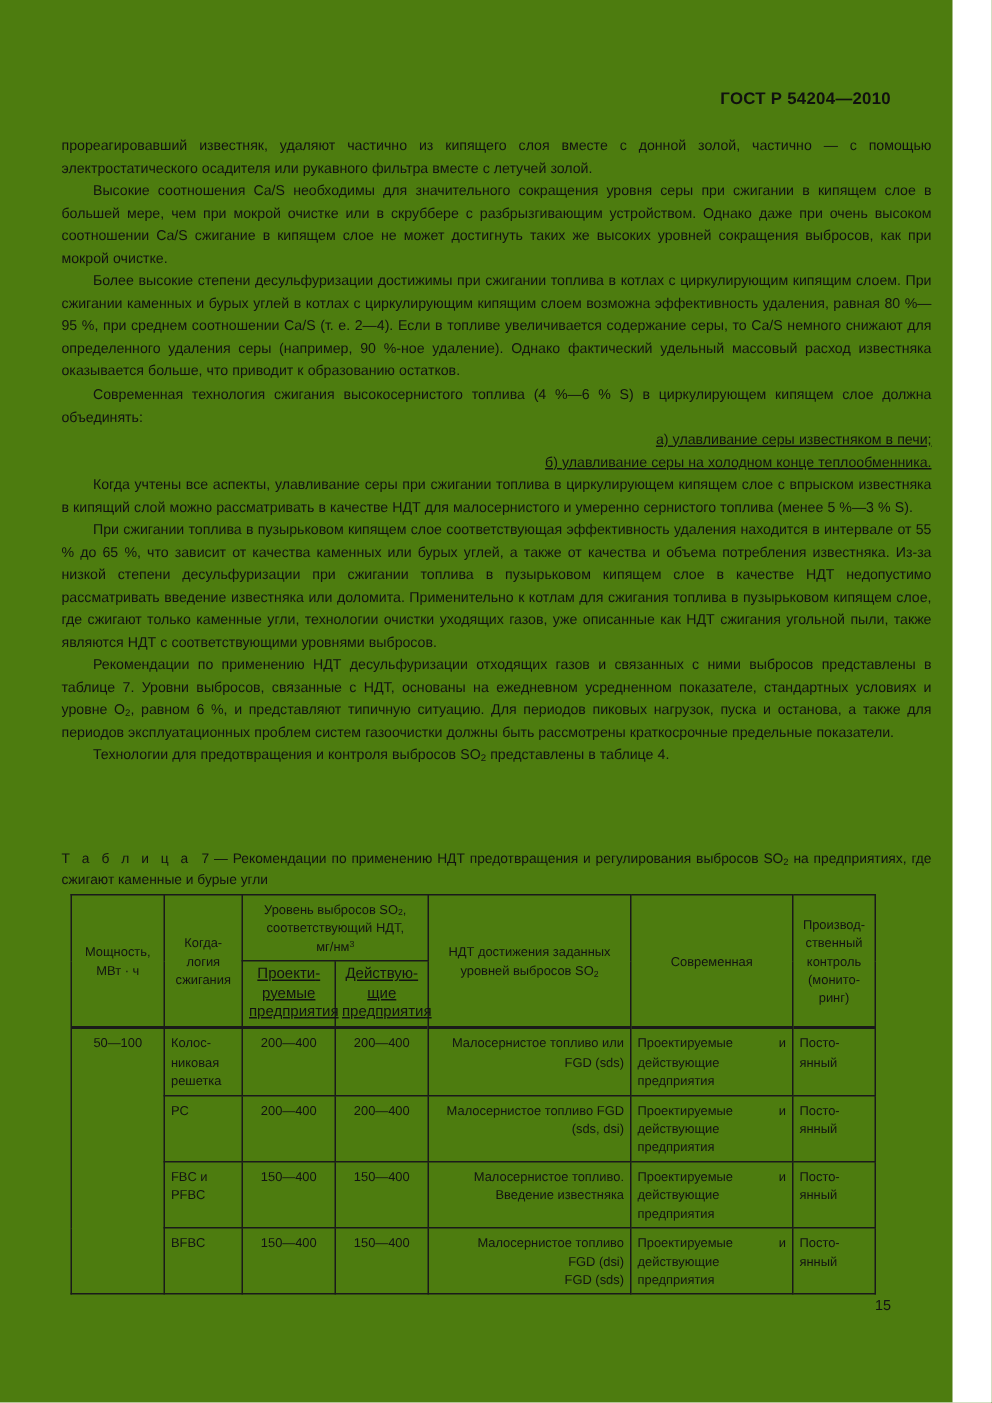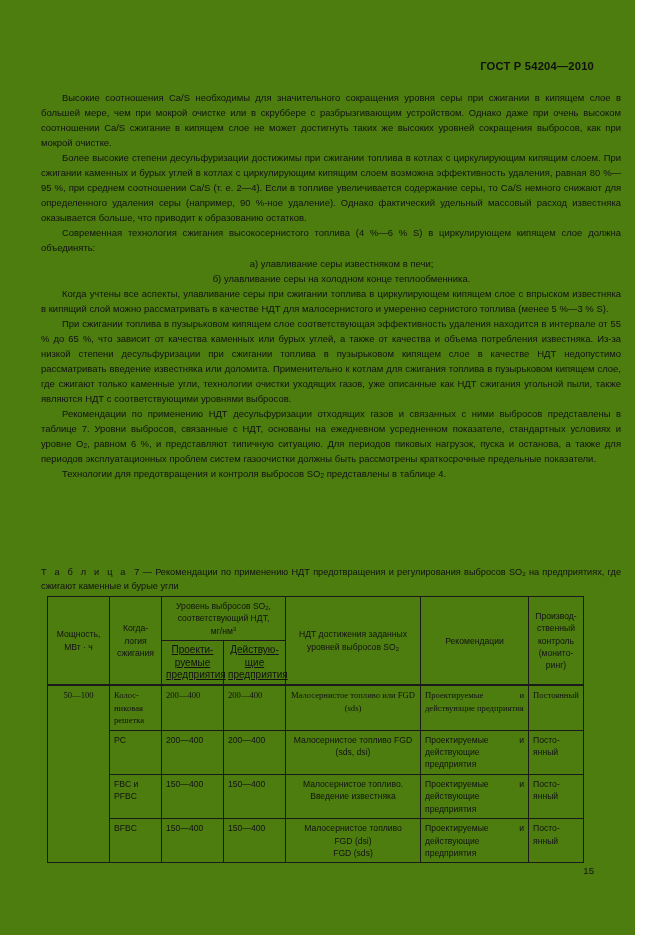--- a/index.html
+++ b/index.html
@@ -45,21 +45,22 @@
     text-align: justify;
     text-justify: inter-word;
     text-indent: 21px;
     color: #111111;
     hyphens: manual;
     word-spacing: 0.1px;
   }
   p.para.noindent { text-indent: 0; }
   p.para.list-item {
     text-indent: 21px;
-    text-align: center;
+    text-align: right;
+    text-decoration: underline;
   }
   sub {
     font-size: 0.68em;
     vertical-align: -0.22em;
     line-height: 0;
   }
   sup {
     font-size: 0.68em;
     vertical-align: 0.45em;
     line-height: 0;
@@ -105,26 +106,25 @@
   table.gost th {
     text-align: center;
     vertical-align: middle;
   }
   table.gost thead tr:last-child th,
   table.gost thead th.spanrows {
     border-bottom-width: 2px;
   }
   table.gost tbody tr:first-child td {
     border-top: 2px solid #1a1a1a;
-    font-family: Liberation Serif, serif;
   }
   td.c-power   { text-align: center; vertical-align: top; }
   td.c-tech    { text-align: left; vertical-align: top; }
-  td.c-num     { vertical-align: top; }
-  td.c-text    { text-align: center;   vertical-align: top; }
+  td.c-num     { text-align: center; vertical-align: top; }
+  td.c-text    { text-align: right;   vertical-align: top; }
   td.c-applic  { text-align: justify; text-align-last: left; vertical-align: top; }
   td.c-monitor { text-align: left;   vertical-align: top; }
 
   
   col.w-power   { width: 62px; }
   col.w-tech    { width: 52px; }
   col.w-design  { width: 62px; }
   col.w-active  { width: 62px; }
   col.w-bat     { width: 135px; }
   col.w-applic  { width: 108px; }
@@ -143,20 +143,21 @@
 </style>
 </head>
 <body>
 
 <div class="page">
 
   <div class="doc-header">ГОСТ Р 54204—2010</div>
 
   <div class="body-block">
 
+    <p class="para noindent">прореагировавший известняк, удаляют частично из кипящего слоя вместе с донной золой, частично — с помощью электростатического осадителя или рукавного фильтра вместе с летучей золой.</p>
 
     <p class="para">Высокие соотношения Ca/S необходимы для значительного сокращения уровня серы при сжигании в кипящем слое в большей мере, чем при мокрой очистке или в скруббере с разбрызгивающим устройством. Однако даже при очень высоком соотношении Ca/S сжигание в кипящем слое не может достигнуть таких же высоких уровней сокращения выбросов, как при мокрой очистке.</p>
 
     <p class="para">Более высокие степени десульфуризации достижимы при сжигании топлива в котлах с циркулирующим кипящим слоем. При сжигании каменных и бурых углей в котлах с циркулирующим кипящим слоем возможна эффективность удаления, равная 80 %—95 %, при среднем соотношении Ca/S (т. е. 2—4). Если в топливе увеличивается содержание серы, то Ca/S немного снижают для определенного удаления серы (например, 90 %-ное удаление). Однако фактический удельный массовый расход известняка оказывается больше, что приводит к образованию остатков.</p>
 
     <p class="para">Современная технология сжигания высокосернистого топлива (4 %—6 % S) в циркулирующем кипящем слое должна объединять:</p>
 
     <p class="para list-item">а)  улавливание серы известняком в печи;</p>
 
     <p class="para list-item">б)  улавливание серы на холодном конце теплообменника.</p>
@@ -182,21 +183,21 @@
         <col class="w-bat">
         <col class="w-applic">
         <col class="w-monitor">
       </colgroup>
       <thead>
         <tr>
           <th rowspan="2" class="spanrows">Мощность, МВт · ч</th>
           <th rowspan="2" class="spanrows">Когда­логия сжигания</th>
           <th colspan="2"><span>Уровень выбросов SO</span><sub>2</sub>,<br><span>соответствующий НДТ,</span><br><span>мг/нм</span><sup>3</sup></th>
           <th rowspan="2" class="spanrows"><span>НДТ достижения заданных</span><br><span>уровней выбросов SO</span><sub>2</sub></th>
-          <th rowspan="2" class="spanrows">Рекомендации</th>
+          <th rowspan="2" class="spanrows">Современная</th>
           <th rowspan="2" class="spanrows">Производ­ственный контроль (монито­ринг)</th>
         </tr>
         <tr>
           <th class="hdr-small">Проекти­руемые предприятия</th>
           <th class="hdr-small">Действую­щие предприятия</th>
         </tr>
       </thead>
       <tbody>
         <tr>
           <td class="c-power" rowspan="4">50—100</td>

